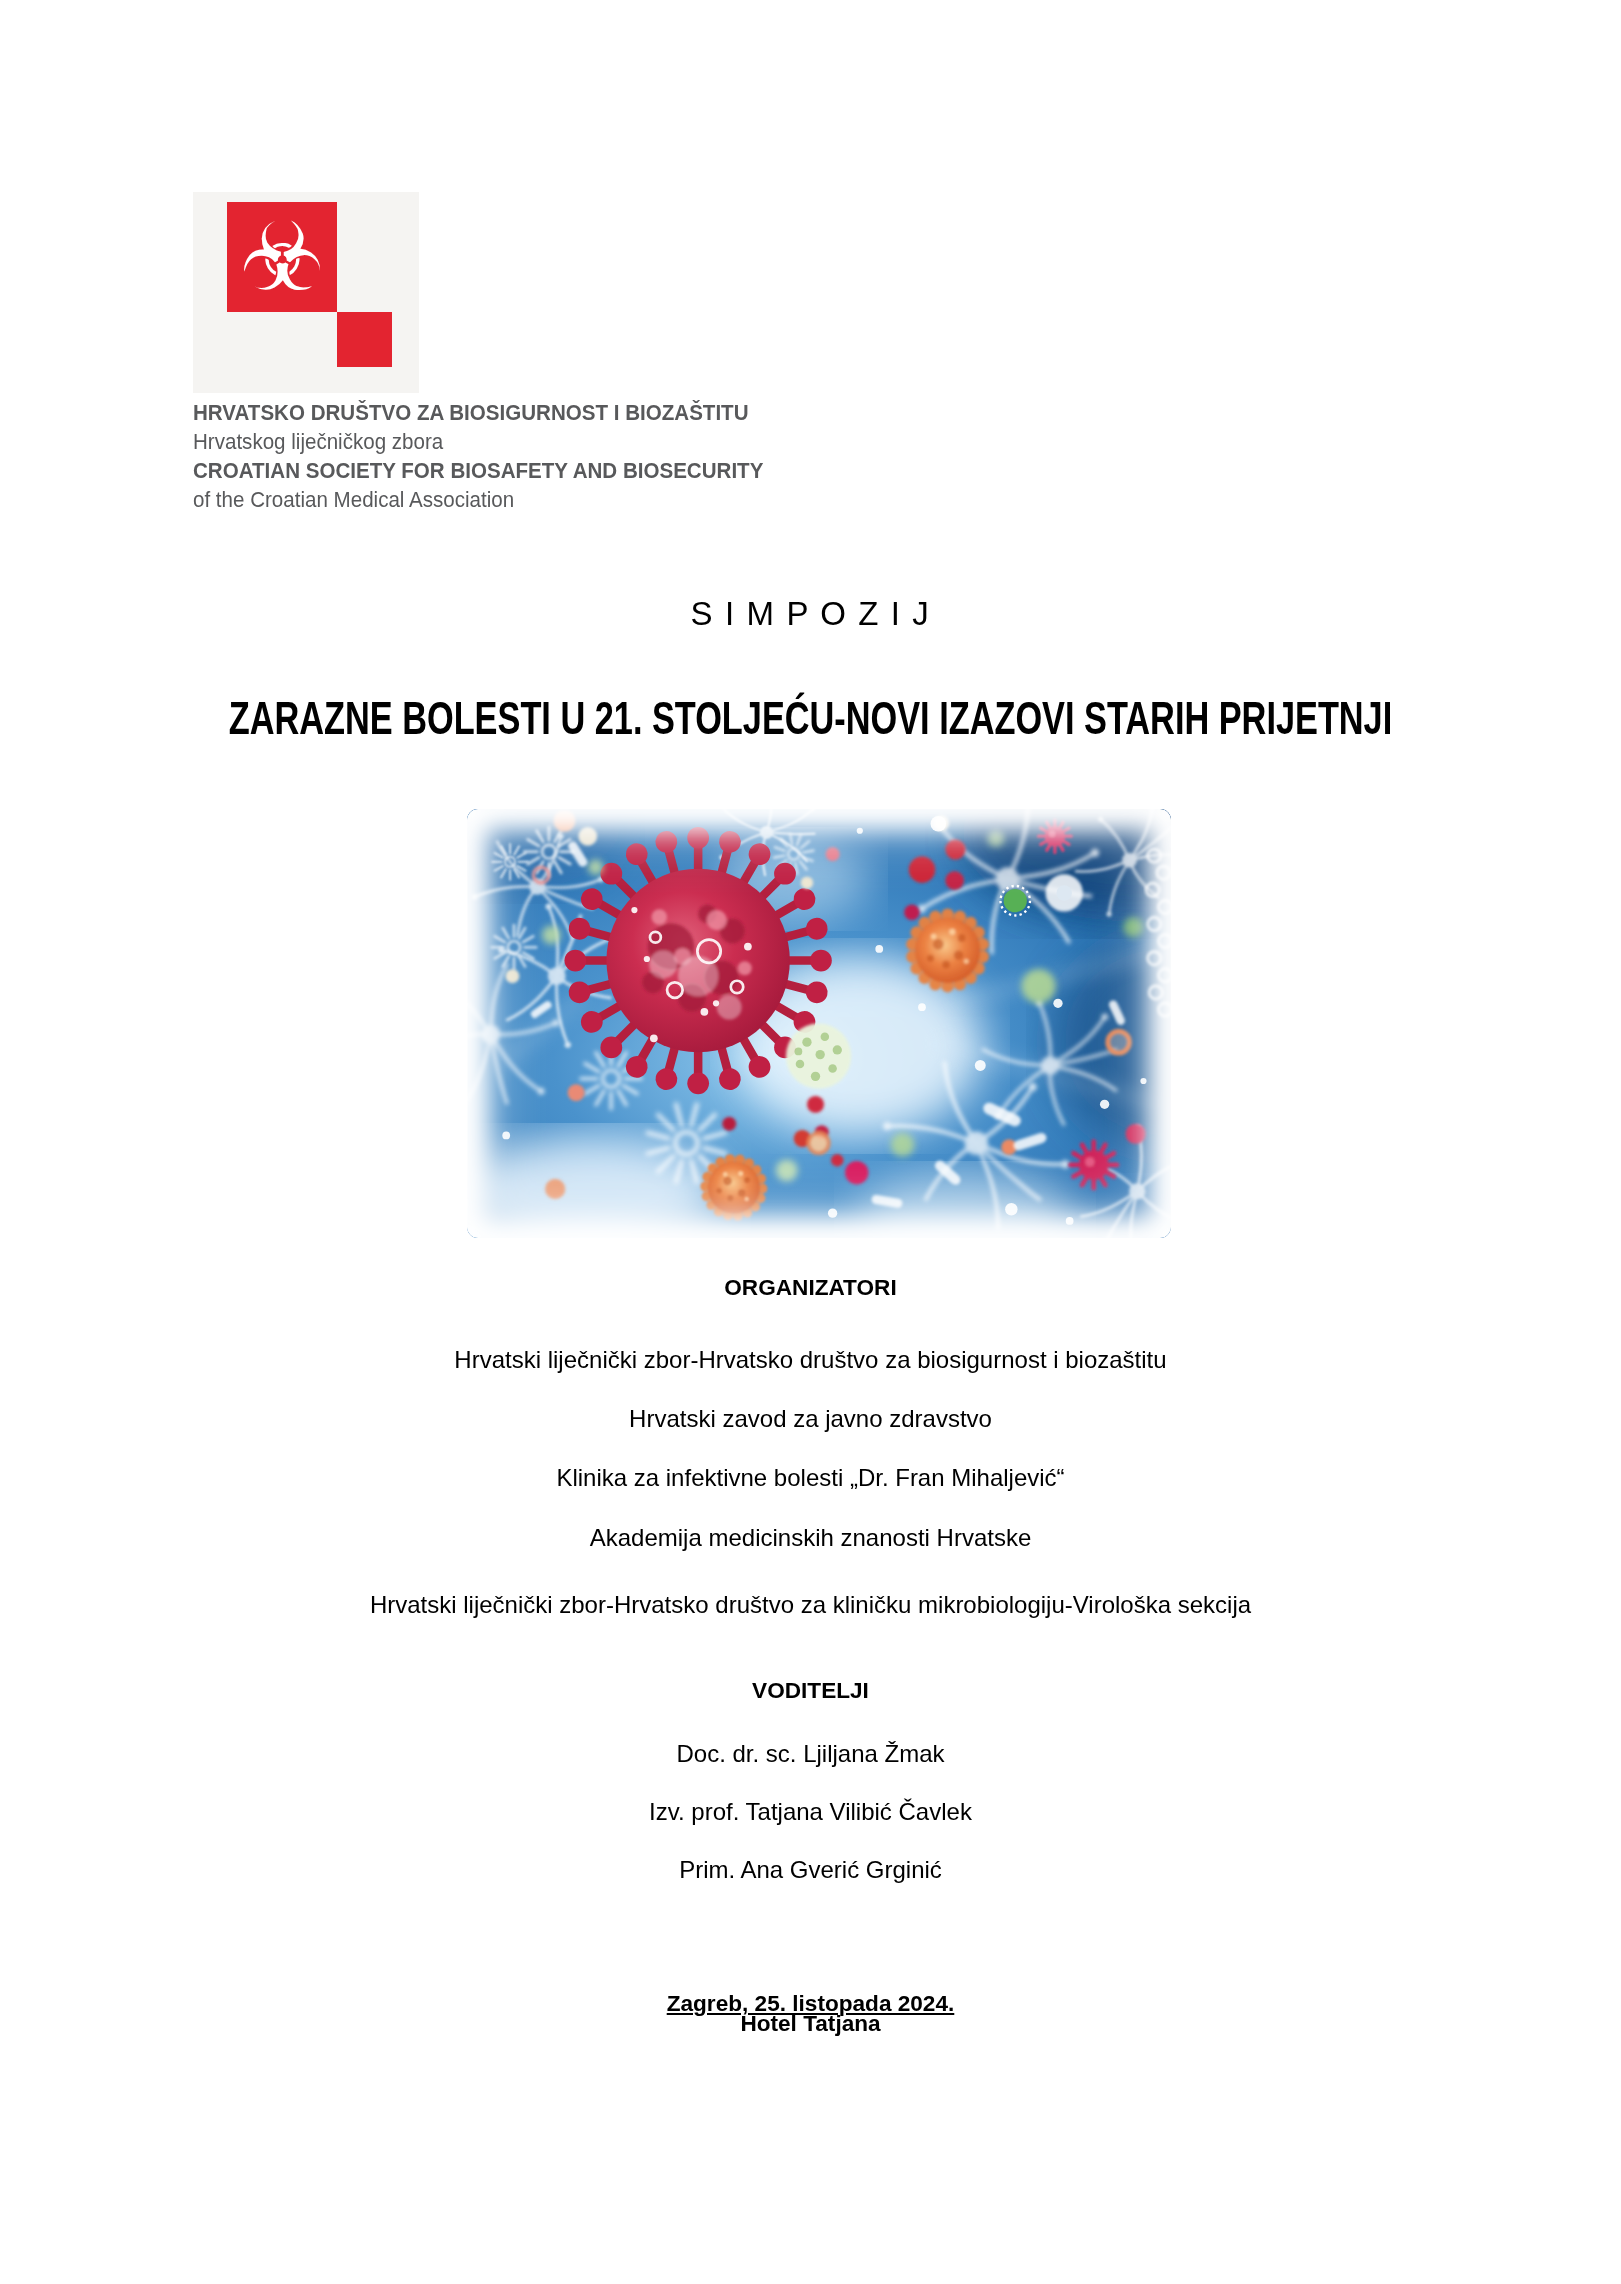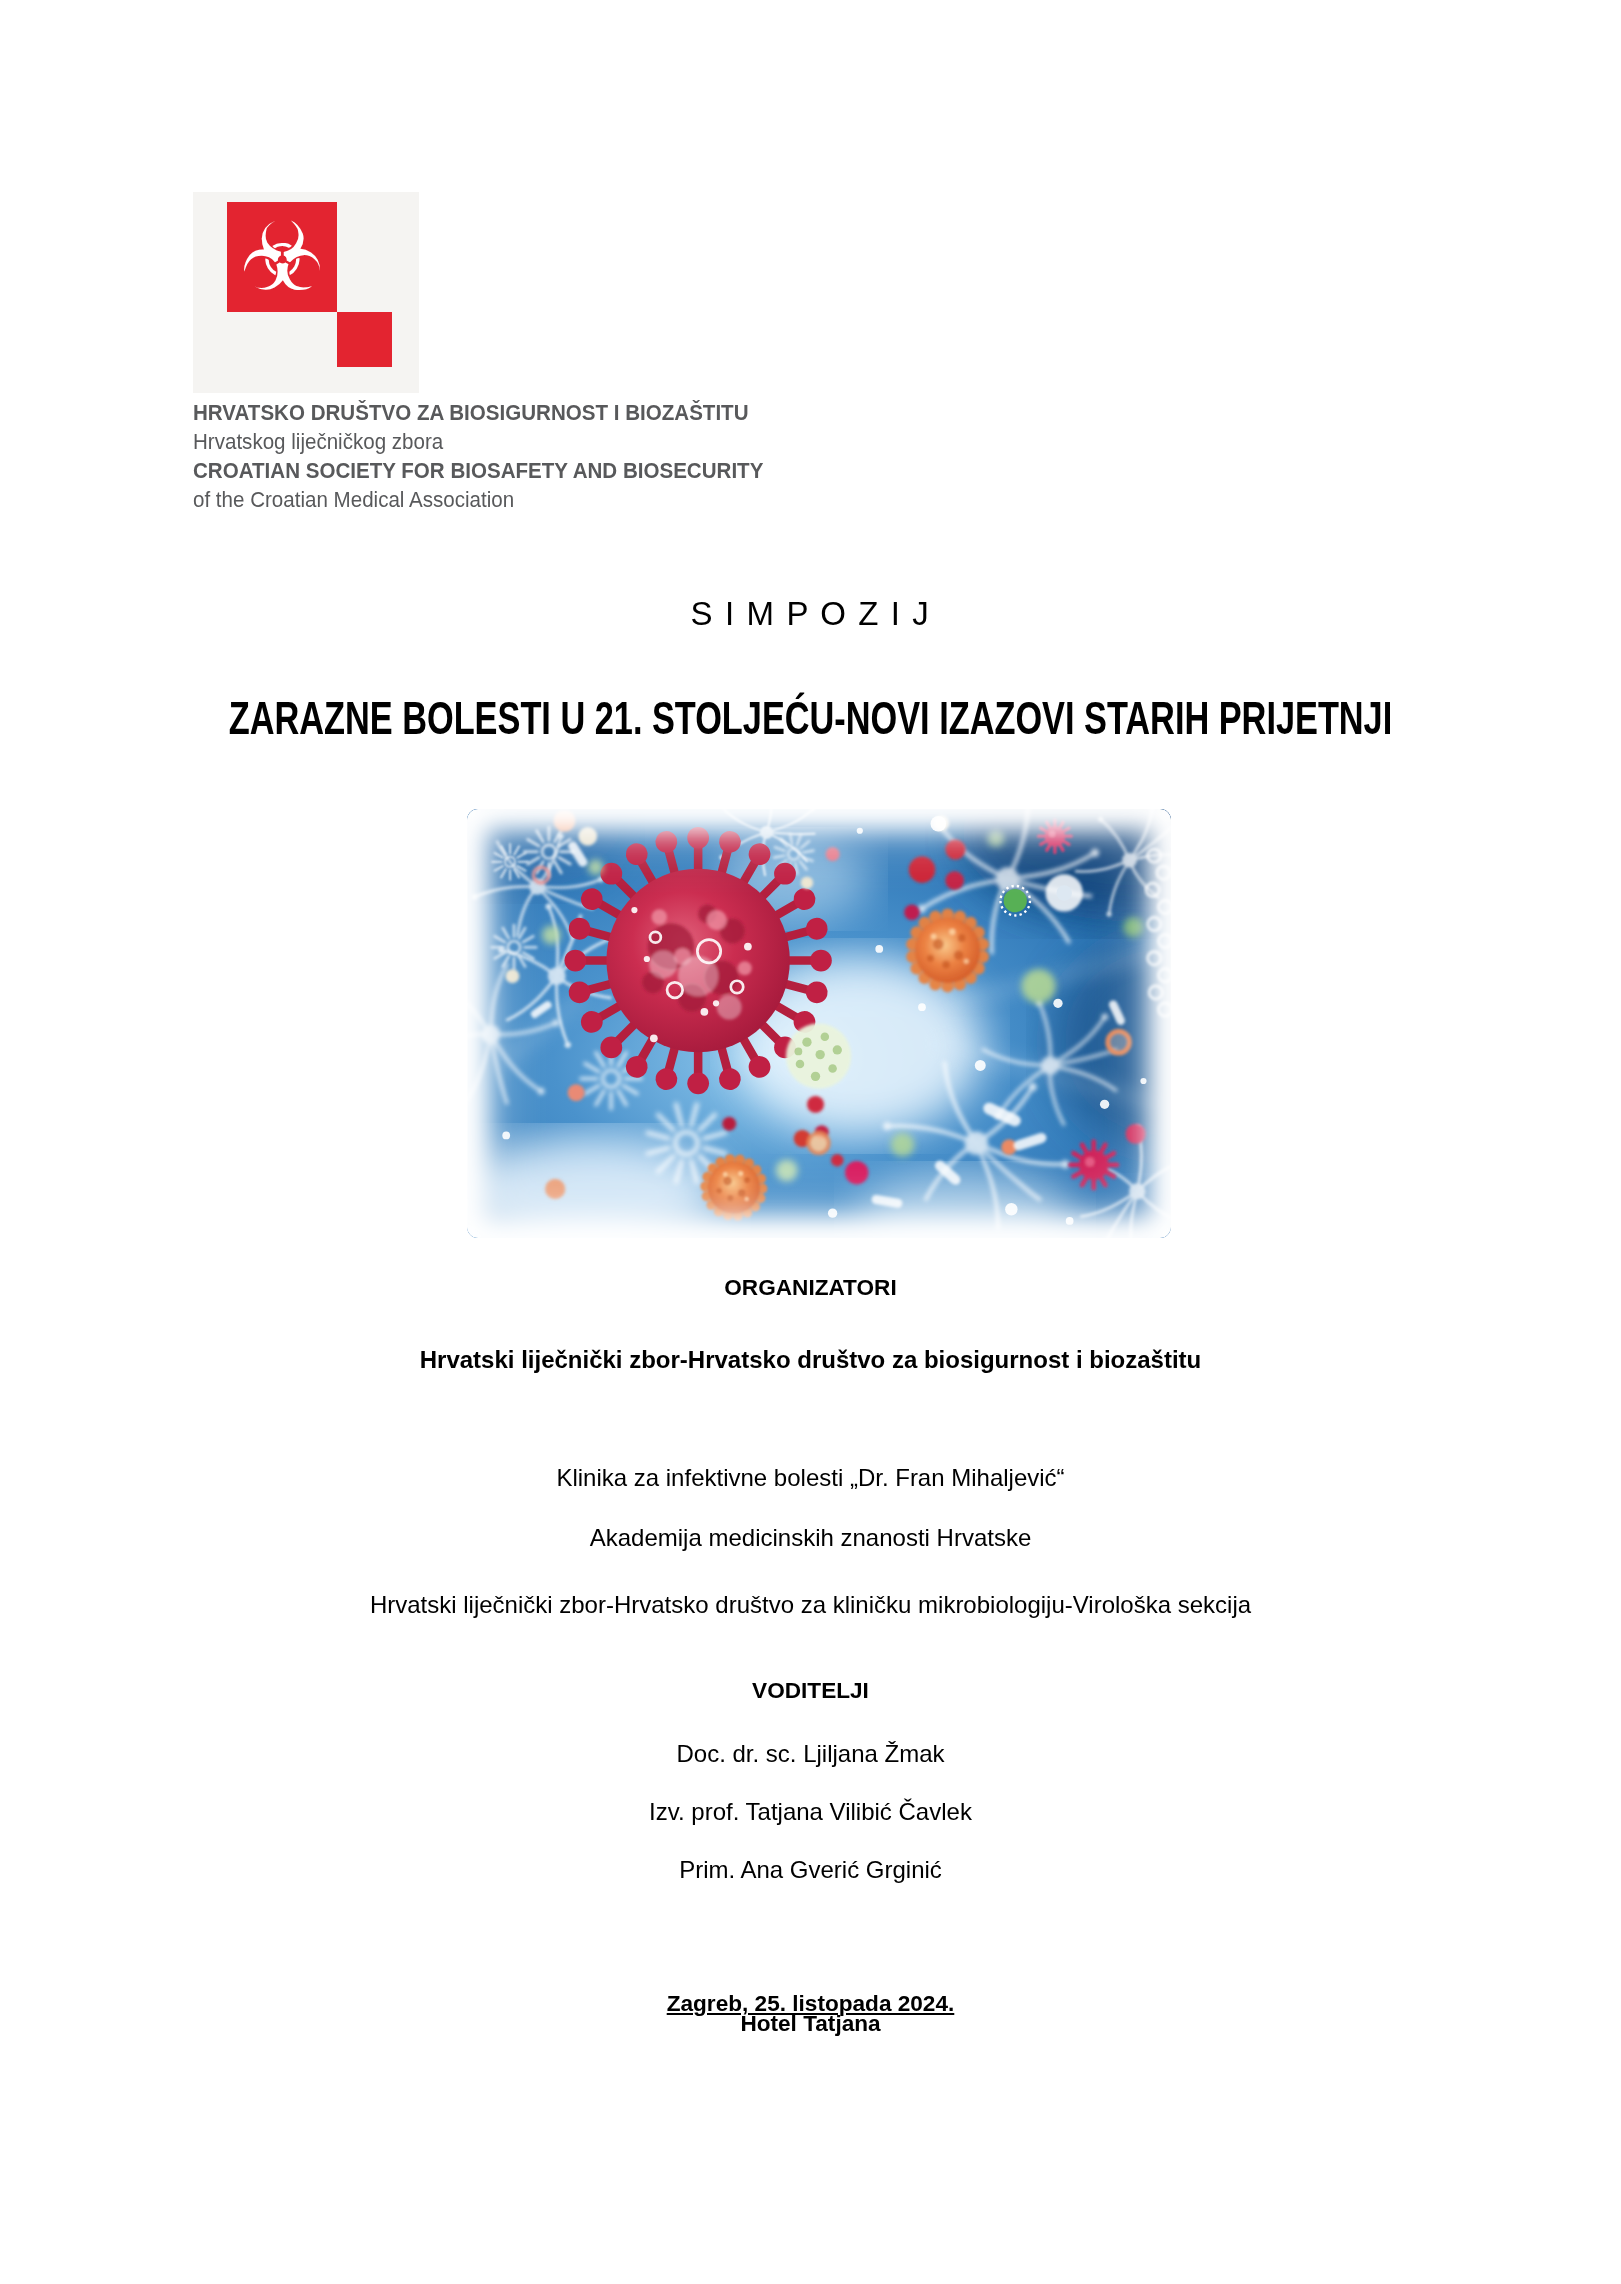--- a/index.html
+++ b/index.html
@@ -30,21 +30,21 @@
             transform:scaleX(0.73); letter-spacing:0; }
 
   
   .figure { left:467px; top:809px; width:704px; height:429px; border-radius:11px; overflow:hidden; }
   .figure svg { display:block; }
   .figure .fade { position:absolute; inset:0; border-radius:11px; pointer-events:none;
                   box-shadow: inset 0 0 23px 20px #ffffff, inset 0 0 54px 26.4px rgba(255,255,255,0.5); }
 
   
   .h-org { top:1277px; font-size:22.6px; font-weight:bold; }
-  .org-0 { top:1348px; font-weight:bold; }
+  .org-0 { top:1348px; font-weight:normal; }
   .org-1 { top:1407px; }
   .org-2 { top:1466px; }
   .org-3 { top:1526px; }
   .org-4 { top:1593px; }
   .body-line { font-size:24px; }
 
   .h-vod { top:1680px; font-size:22.6px; font-weight:bold; }
   .vod-0 { top:1742px; }
   .vod-1 { top:1800px; }
   .vod-2 { top:1858px; }
@@ -403,20 +403,21 @@
         <circle cx="50" cy="420" r="5"></circle>
           <circle cx="775" cy="530" r="5"></circle>
           <circle cx="870" cy="350" r="4"></circle>
       </g>
     </svg>
     <div class="fade"></div>
   </div>
 
   <div class="line center h-org">ORGANIZATORI</div>
   <div class="line center body-line org-0">Hrvatski liječnički zbor-Hrvatsko društvo za biosigurnost i biozaštitu</div>
+  <div class="line center body-line org-1">Hrvatski zavod za javno zdravstvo</div>
   <div class="line center body-line org-2">Klinika za infektivne bolesti „Dr. Fran Mihaljević“</div>
   <div class="line center body-line org-3">Akademija medicinskih znanosti Hrvatske</div>
   <div class="line center body-line org-4">Hrvatski liječnički zbor-Hrvatsko društvo za kliničku mikrobiologiju-Virološka sekcija</div>
 
   <div class="line center h-vod">VODITELJI</div>
   <div class="line center body-line vod-0">Doc. dr. sc. Ljiljana Žmak</div>
   <div class="line center body-line vod-1">Izv. prof. Tatjana Vilibić Čavlek</div>
   <div class="line center body-line vod-2">Prim. Ana Gverić Grginić</div>
 
   <div class="line center venue">Hotel Tatjana</div>

